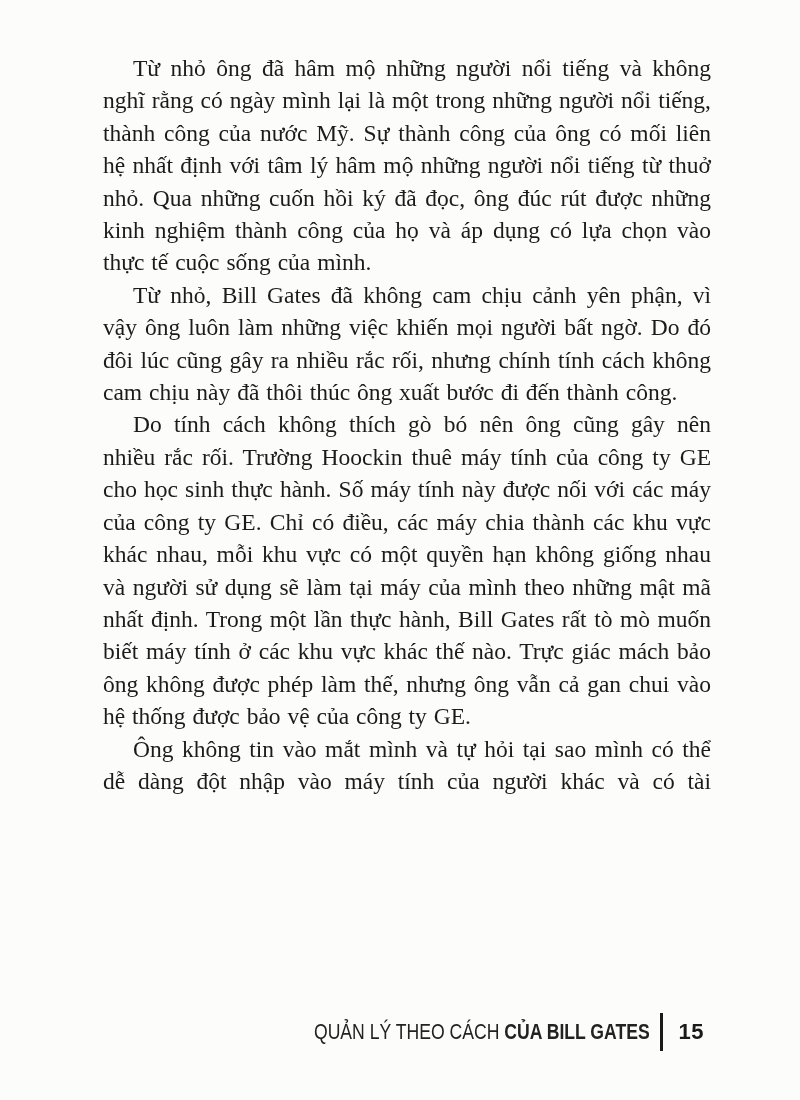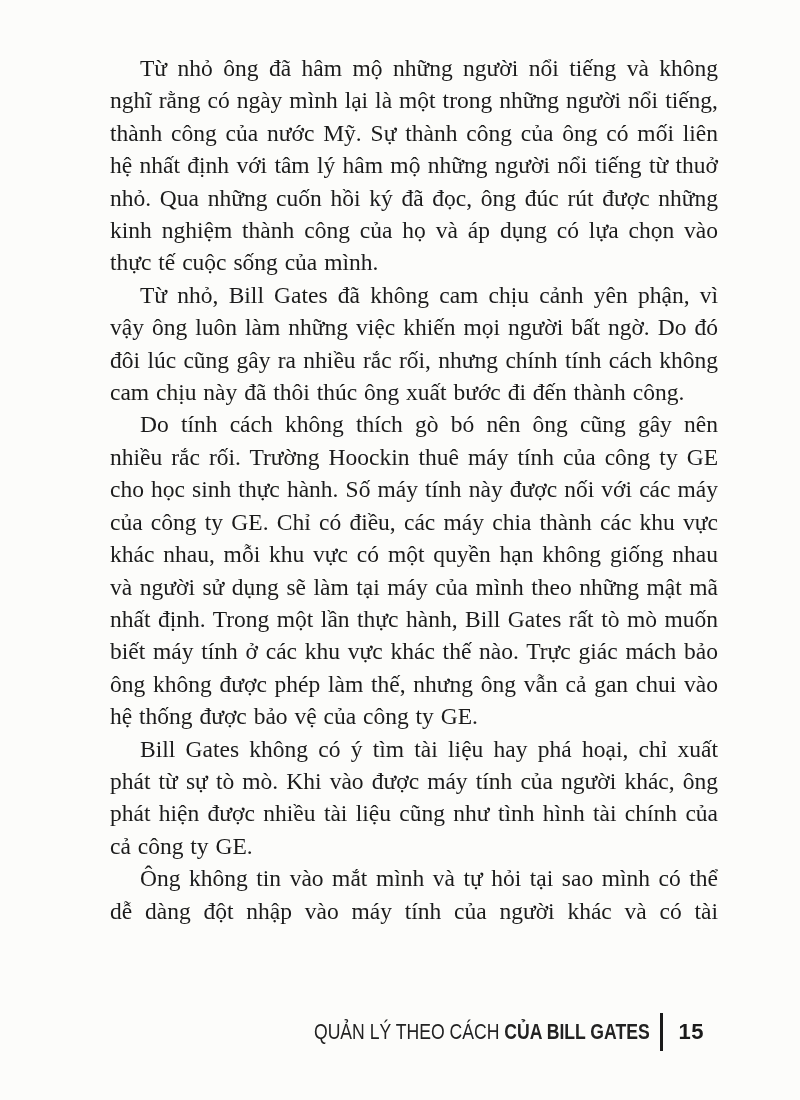--- a/index.html
+++ b/index.html
@@ -10,21 +10,21 @@
   .page {
     position: relative;
     width: 800px;
     height: 1100px;
     background: #fcfcfa;
     overflow: hidden;
     box-sizing: border-box;
   }
   .text-block {
     position: absolute;
-    left: 110px;
+    left: 103px;
     top: 52px;
     width: 608px;
   }
   .para {
     margin: 0;
     font-family: "Liberation Serif", "DejaVu Serif", serif;
     font-size: 23.5px;
     line-height: 32.4px;
     color: #1b1b1b;
     text-align: justify;
@@ -92,21 +92,20 @@
 
   <div class="text-block">
 
     <p class="para">Từ nhỏ ông đã hâm mộ những người nổi tiếng và không nghĩ rằng có ngày mình lại là một trong những người nổi tiếng, thành công của nước Mỹ. Sự thành công của ông có mối liên hệ nhất định với tâm lý hâm mộ những người nổi tiếng từ thuở nhỏ. Qua những cuốn hồi ký đã đọc, ông đúc rút được những kinh nghiệm thành công của họ và áp dụng có lựa chọn vào thực tế cuộc sống của mình.</p>
 
 
     <p class="para">Từ nhỏ, Bill Gates đã không cam chịu cảnh yên phận, vì vậy ông luôn làm những việc khiến mọi người bất ngờ. Do đó đôi lúc cũng gây ra nhiều rắc rối, nhưng chính tính cách không cam chịu này đã thôi thúc ông xuất bước đi đến thành công.</p>
 
     <p class="para">Do tính cách không thích gò bó nên ông cũng gây nên nhiều rắc rối. Trường Hoockin thuê máy tính của công ty GE cho học sinh thực hành. Số máy tính này được nối với các máy của công ty GE. Chỉ có điều, các máy chia thành các khu vực khác nhau, mỗi khu vực có một quyền hạn không giống nhau và người sử dụng sẽ làm tại máy của mình theo những mật mã nhất định. Trong một lần thực hành, Bill Gates rất tò mò muốn biết máy tính ở các khu vực khác thế nào. Trực giác mách bảo ông không được phép làm thế, nhưng ông vẫn cả gan chui vào hệ thống được bảo vệ của công ty GE.</p>
 
-    <p class="para">Bill Gates không có ý tìm tài liệu hay phá hoại, chỉ xuất phát từ sự tò mò. Khi vào được máy tính của người khác, ông phát hiện được nhiều tài liệu cũng như tình hình tài chính của cả công ty GE.</p>
 
     <p class="para cutoff">Ông không tin vào mắt mình và tự hỏi tại sao mình có thể dễ dàng đột nhập vào máy tính của người khác và có tài</p>
 
   </div>
 
   <div class="footer">
     <span class="footer-title-wrap">
       <span class="ft-reg">QUẢN LÝ THEO CÁCH</span>
       <span class="ft-bold">CỦA BILL GATES</span>
     </span>

